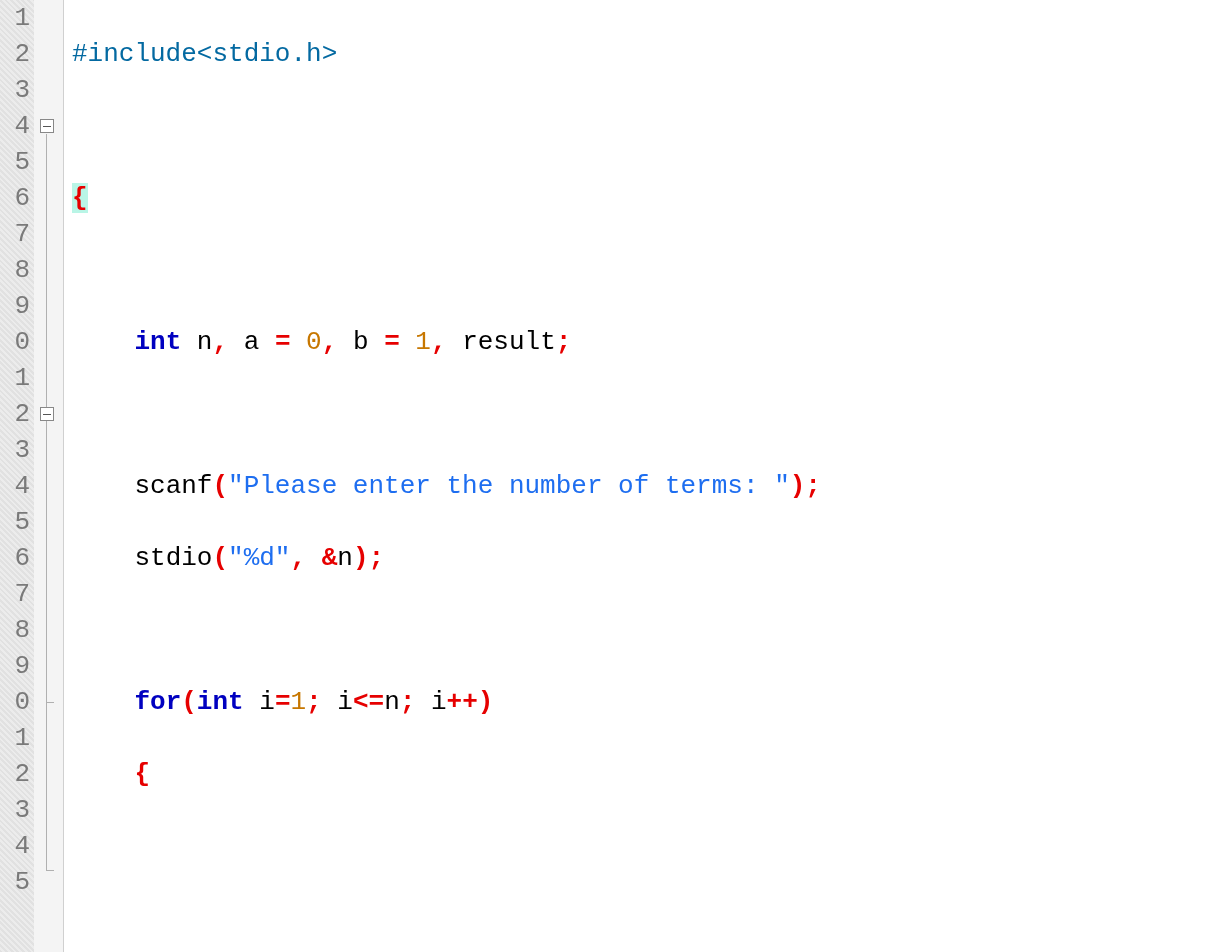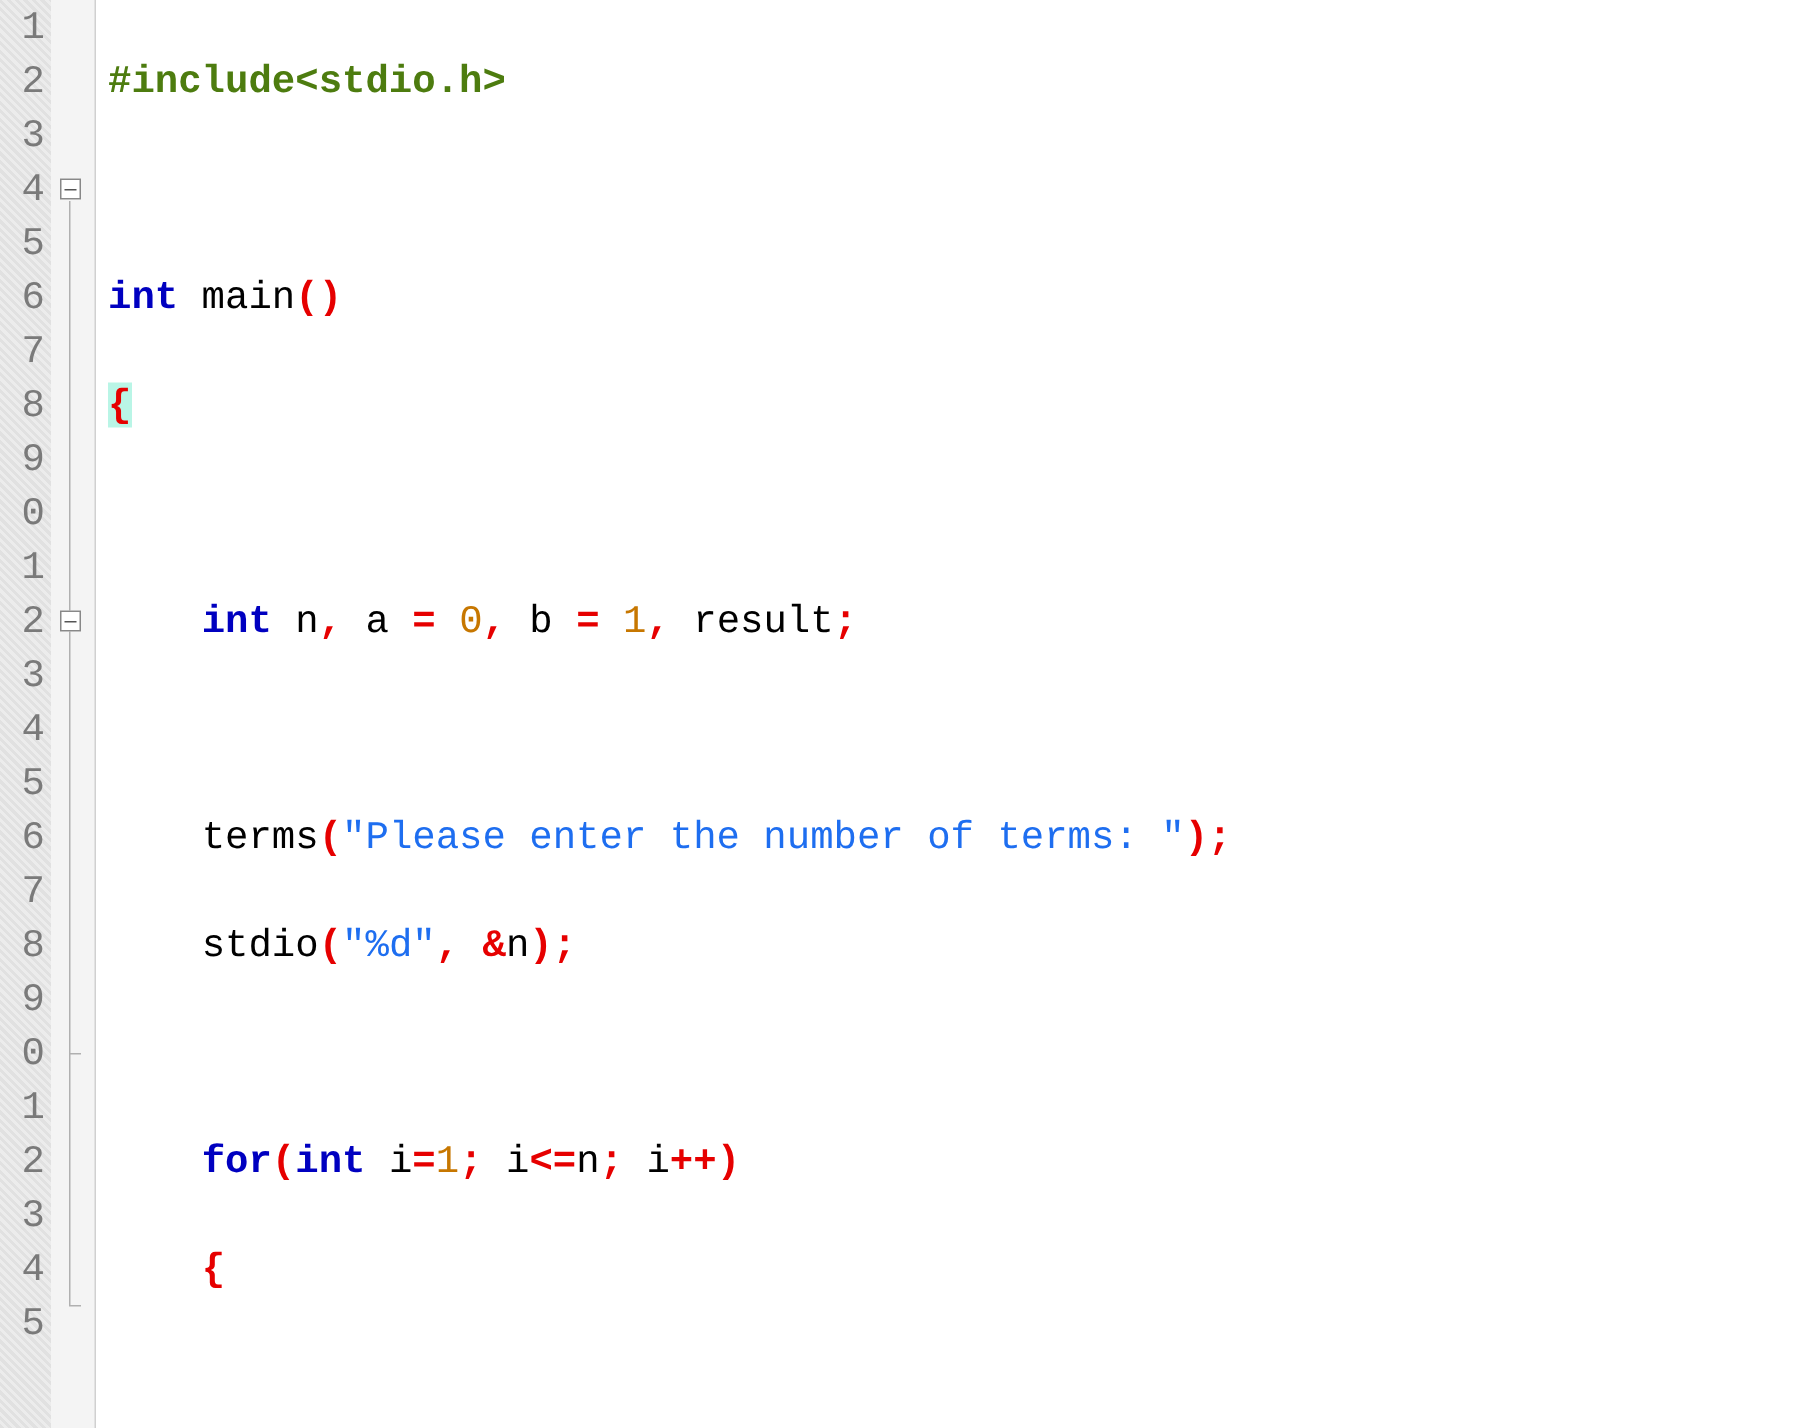--- a/index.html
+++ b/index.html
@@ -72,21 +72,21 @@
     padding-left: 8px;
     white-space: pre;
   }
   .code .line {
     height: 36px;
     display: block;
   }
   .code .highlight {
     background: #b9f5e6;
   }
-  .tk-pre   { color: #4d7c0f; font-weight: bold; }
+  .tk-pre   { color: #0369a1; font-weight: normal; }
   .tk-kw    { color: #0000c0; font-weight: bold; }
   .tk-op    { color: #e60000; font-weight: bold; }
   .tk-str   { color: #1e6ef0; }
   .tk-num   { color: #c77700; }
   .tk-id    { color: #000000; }
 </style>
 </head>
 <body>
 
 <div class="editor">
@@ -127,26 +127,25 @@
     <div class="fold-box" style="top:407px"></div>
 
     <div class="fold-end" style="top:702px"></div>
 
     <div class="fold-end" style="top:870px"></div>
   </div>
 
   <div class="code">
 <span class="line"><span class="tk-pre">#include&lt;stdio.h&gt;</span></span>
 <span class="line"></span>
-<span class="line"><span class="tk-kw">int</span><span class="tk-id"> main</span><span class="tk-op">(</span><span class="tk-op">)</span></span>
 <span class="line"><span class="tk-op highlight">{</span></span>
 <span class="line"></span>
 <span class="line">    <span class="tk-kw">int</span><span class="tk-id"> n</span><span class="tk-op">,</span><span class="tk-id"> a </span><span class="tk-op">=</span><span> </span><span class="tk-num">0</span><span class="tk-op">,</span><span class="tk-id"> b </span><span class="tk-op">=</span><span> </span><span class="tk-num">1</span><span class="tk-op">,</span><span class="tk-id"> result</span><span class="tk-op">;</span></span>
 <span class="line"></span>
-<span class="line">    <span class="tk-id">terms</span><span class="tk-op">(</span><span class="tk-str">"Please enter the number of terms: "</span><span class="tk-op">)</span><span class="tk-op">;</span></span>
+<span class="line">    <span class="tk-id">scanf</span><span class="tk-op">(</span><span class="tk-str">"Please enter the number of terms: "</span><span class="tk-op">)</span><span class="tk-op">;</span></span>
 <span class="line">    <span class="tk-id">stdio</span><span class="tk-op">(</span><span class="tk-str">"%d"</span><span class="tk-op">,</span><span> </span><span class="tk-op">&amp;</span><span class="tk-id">n</span><span class="tk-op">)</span><span class="tk-op">;</span></span>
 <span class="line"></span>
 <span class="line">    <span class="tk-kw">for</span><span class="tk-op">(</span><span class="tk-kw">int</span><span class="tk-id"> i</span><span class="tk-op">=</span><span class="tk-num">1</span><span class="tk-op">;</span><span class="tk-id"> i</span><span class="tk-op">&lt;=</span><span class="tk-id">n</span><span class="tk-op">;</span><span class="tk-id"> i</span><span class="tk-op">++</span><span class="tk-op">)</span></span>
 <span class="line">    <span class="tk-op">{</span></span>
 <span class="line"></span>
 
 
 
 
 

